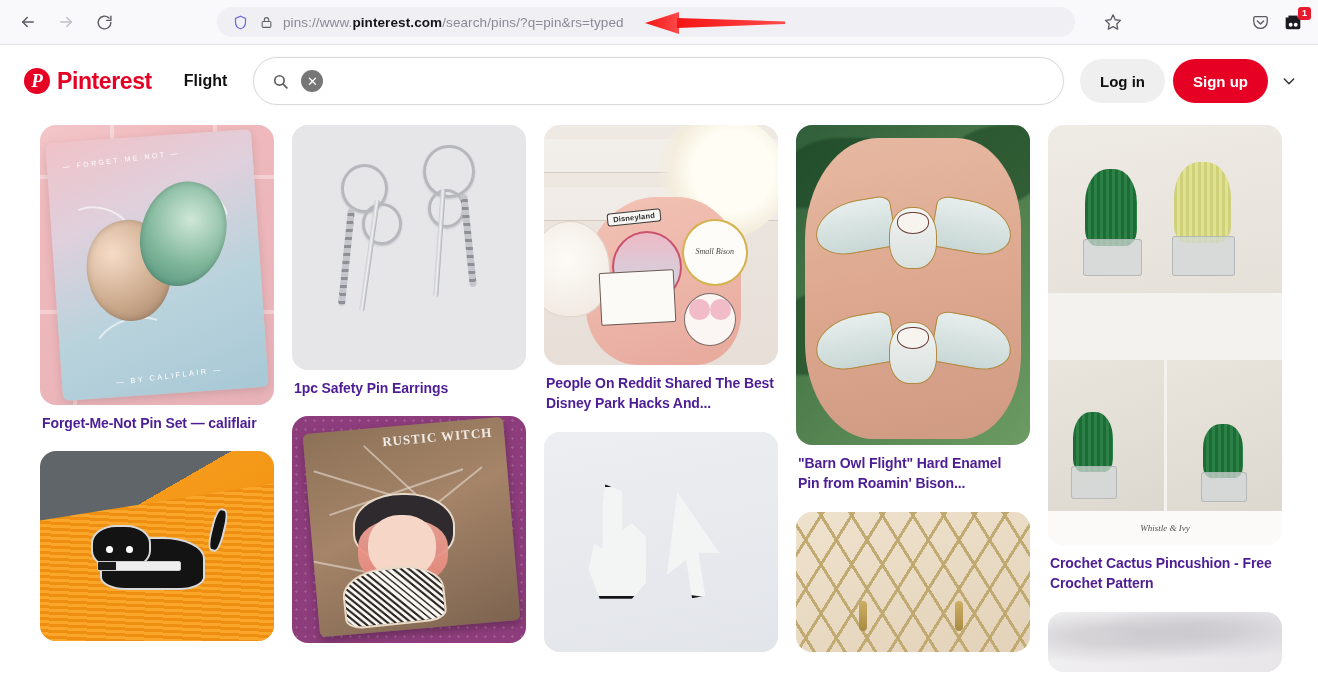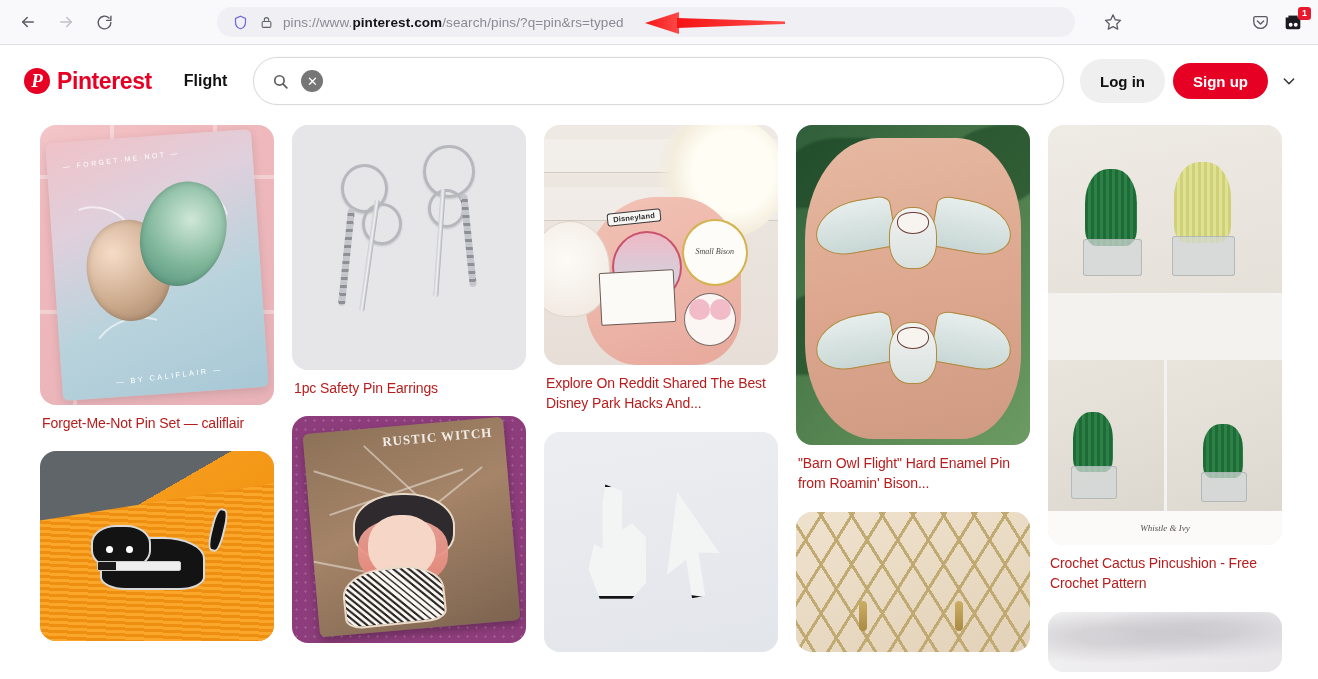--- a/index.html
+++ b/index.html
@@ -144,21 +144,21 @@
     border: none; border-radius: 24px;
     height: 44px; padding: 0 20px;
     font-size: 15px; font-weight: 700;
     font-family: "Liberation Sans", sans-serif;
     cursor: pointer;
   }
   .signup-btn {
     margin-left: 8px;
     background: #e60023; color: #fff;
     border: none; border-radius: 24px;
-    height: 36px; padding: 0 20px;
+    height: 44px; padding: 0 20px;
     font-size: 15px; font-weight: 700;
     font-family: "Liberation Sans", sans-serif;
     cursor: pointer;
   }
   .caret-btn {
     margin-left: 10px; width: 22px; height: 22px;
     display:flex; align-items:center; justify-content:center;
     color: #333;
   }
 
@@ -178,22 +178,22 @@
   .pin { display: flex; flex-direction: column; }
   .pin-img {
     width: 234px;
     border-radius: 16px;
     overflow: hidden;
     position: relative;
     background: #efefef;
   }
   .pin-title {
     font-size: 14px;
-    font-weight: 400;
-    color: #b91c1c;
+    font-weight: 700;
+    color: #4c1d95;
     line-height: 1.45;
     padding: 8px 4px 10px 2px;
     letter-spacing: -0.1px;
   }
 
   
   .scene { position: absolute; inset: 0; }
   .lbl {
     position: absolute;
     font-family: "Liberation Sans", sans-serif;
@@ -687,21 +687,21 @@
             <div class="chip"></div>
             <div class="disney-tag">Disneyland</div>
             <div class="dpin" style="left:29%;top:44%;width:30%;height:30%;background:linear-gradient(180deg,#eeb9c6,#c9dbe6);border:2px solid #c9526d"></div>
             <div class="globe-pin">
                 <span class="gt">Small Bison</span>
               </div>
             <div class="book-pin"></div>
             <div class="mick-pin"></div>
           </div>
         </div>
-        <div class="pin-title">Explore On Reddit Shared The Best Disney Park Hacks And...</div>
+        <div class="pin-title">People On Reddit Shared The Best Disney Park Hacks And...</div>
       </div>
 
       <div class="pin">
         <div class="pin-img" style="height:220px">
           <div class="scene s-cursor">
             <div class="cur-hand"></div>
             <div class="cur-arrow"></div>
           </div>
         </div>
       </div>

